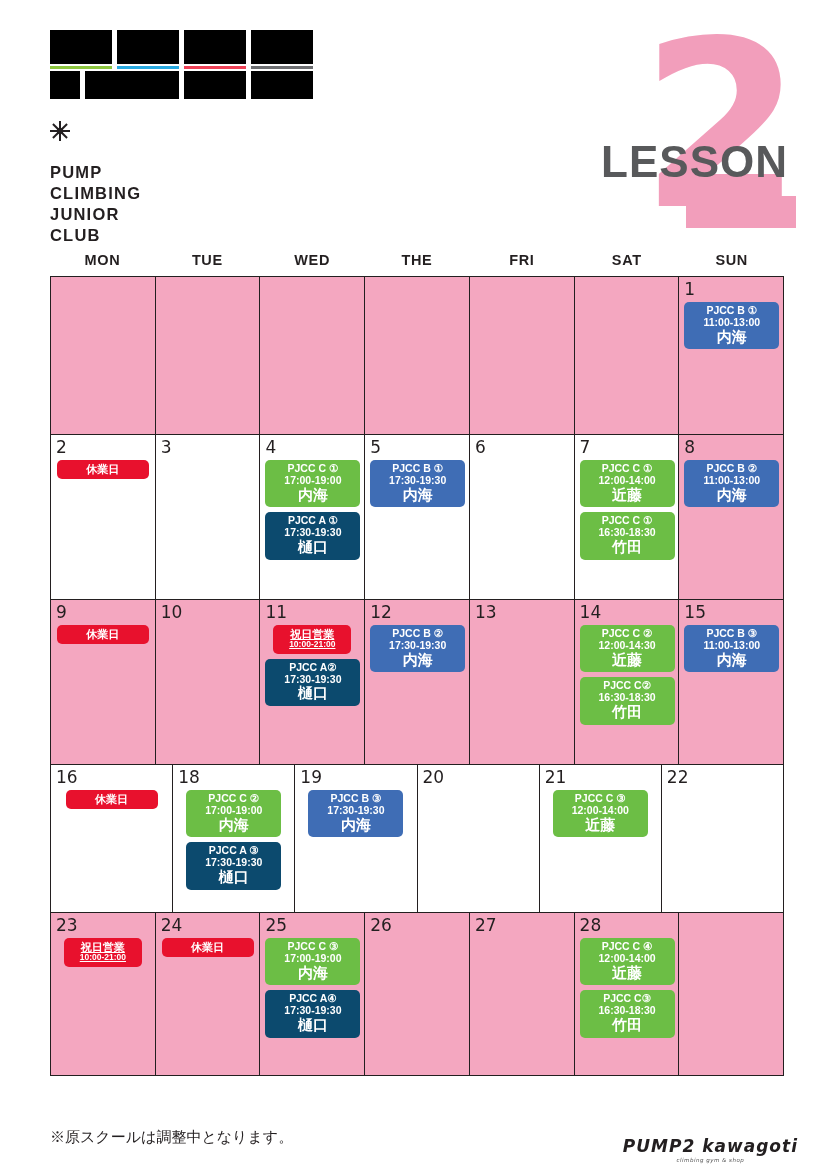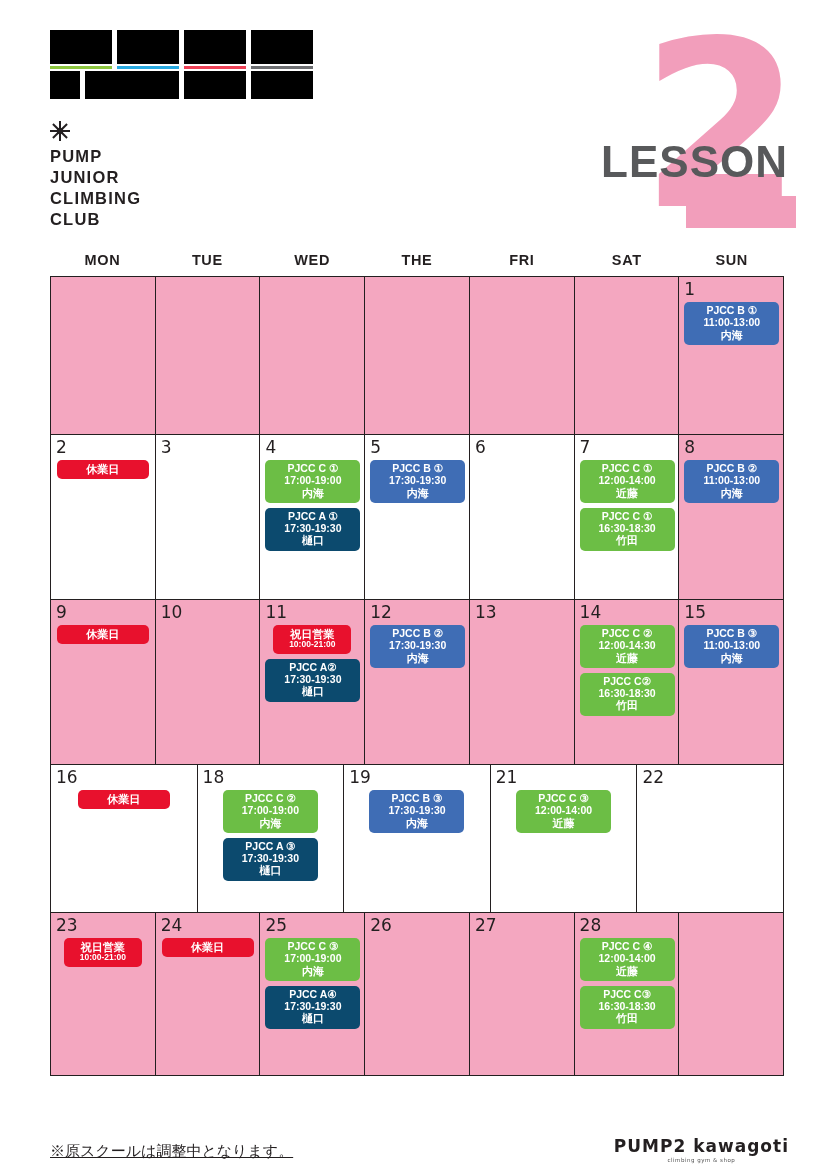--- a/index.html
+++ b/index.html
@@ -31,21 +31,21 @@
   .ul.u4{width:62px;background:#6d6e71;}
   .bars-row2{display:flex;gap:5px;margin-top:2px;}
   .bar2{height:28px;background:#000;}
   .bar2.c1{width:30px;}
   .bar2.c2{width:94px;}
   .bar2.c3{width:62px;}
   .bar2.c4{width:62px;}
 
   .logo-mark{margin-top:22px;width:20px;height:20px;position:relative;}
   .logo-mark svg{display:block;}
-  .logo-text{margin-top:5px;font-weight:bold;font-size:16.5px;line-height:1.28;letter-spacing:1.2px;color:#231f20;}
+  .logo-text{margin-top:21px;font-weight:bold;font-size:16.5px;line-height:1.28;letter-spacing:1.2px;color:#231f20;}
 
   .big-two{
     position:absolute;right:38px;top:10px;
     font-size:232px;line-height:232px;font-weight:bold;
     color:#f29ebb;font-family:"DejaVu Sans", sans-serif;
     letter-spacing:-6px;
   }
   .pink-tab{position:absolute;right:38px;top:196px;width:110px;height:32px;background:#f29ebb;}
   .lesson-title{
     position:absolute;right:46px;top:140px;text-align:right;
@@ -77,34 +77,34 @@
   .cell.white{background:#ffffff;}
   .daynum{font-size:17px;color:#231f20;font-family:"DejaVu Sans", sans-serif;line-height:1;margin-bottom:4px;}
 
   .ev{
     margin:0 auto 5px auto;width:95px;border-radius:5px;
     text-align:center;color:#fff;padding:3px 2px 4px 2px;
     line-height:1.12;box-sizing:border-box;
   }
   .ev .t1{font-size:10.5px;font-weight:bold;display:block;}
   .ev .t2{font-size:10.5px;font-weight:bold;display:block;}
-  .ev .t3{font-size:11px;font-weight:bold;display:block;}
+  .ev .t3{font-size:15px;font-weight:bold;display:block;}
   .ev.green{background:#6cbe45;}
   .ev.blue{background:#3f6db5;}
   .ev.orange{background:#0c4a6e;}
   .ev.red{background:#e8112d;width:92px;}
   .ev.red .t1{font-size:11px;}
-  .ev.holiday{background:#e8112d;width:78px;}
+  .ev.holiday{background:#e8112d;width:78px;text-decoration:underline;}
   .ev.holiday .t1{font-size:11px;}
   .ev.holiday .t3{font-size:8.5px;}
 
   
   .footer{position:absolute;left:0;bottom:0;width:834px;height:48px;}
-  .note{position:absolute;left:50px;top:20px;font-size:15px;color:#231f20;text-decoration:underline;}
-  .brand{position:absolute;right:45px;top:14px;font-size:17px;font-weight:bold;color:#231f20;letter-spacing:1px;font-family:"DejaVu Sans", sans-serif;}
+  .note{position:absolute;left:50px;top:6px;font-size:15px;color:#231f20;}
+  .brand{position:absolute;right:36px;top:14px;font-size:17px;font-weight:bold;color:#231f20;letter-spacing:1px;font-family:"DejaVu Sans", sans-serif;font-style:italic;}
   .brand .sub{display:block;font-size:5.5px;font-weight:normal;letter-spacing:0.5px;text-align:center;margin-top:1px;color:#555;}
 </style>
 </head>
 <body>
 
 <div class="page">
 
   <div class="header">
 
     <div class="logo-block">
@@ -136,22 +136,22 @@
             <rect x="0" y="9" width="20" height="2"></rect>
             <rect x="9" y="0" width="2" height="20" transform="rotate(45 10 10)"></rect>
             <rect x="9" y="0" width="2" height="20" transform="rotate(-45 10 10)"></rect>
             <circle cx="10" cy="10" r="3.2"></circle>
           </g>
         </svg>
       </div>
 
       <div class="logo-text">
         <div>PUMP</div>
+        <div>CLIMBING</div>
         <div>JUNIOR</div>
-        <div>CLIMBING</div>
         <div>CLUB</div>
       </div>
     </div>
 
     <div class="big-two">2</div>
     <div class="pink-tab"></div>
 
     <div class="lesson-title">
       <span class="l1">LESSON</span>
     </div>
@@ -329,20 +329,23 @@
         </div>
         <div class="cell white">
           <div class="daynum">19</div>
           <div class="ev blue">
             <span class="t1">PJCC B ③</span>
             <span class="t2">17:30-19:30</span>
             <span class="t3">内海</span>
           </div>
         </div>
         <div class="cell white">
+          <div class="daynum">20</div>
+        </div>
+        <div class="cell white">
           <div class="daynum">21</div>
           <div class="ev green">
             <span class="t1">PJCC C ③</span>
             <span class="t2">12:00-14:00</span>
             <span class="t3">近藤</span>
           </div>
         </div>
         <div class="cell white">
           <div class="daynum">22</div>
         </div>

